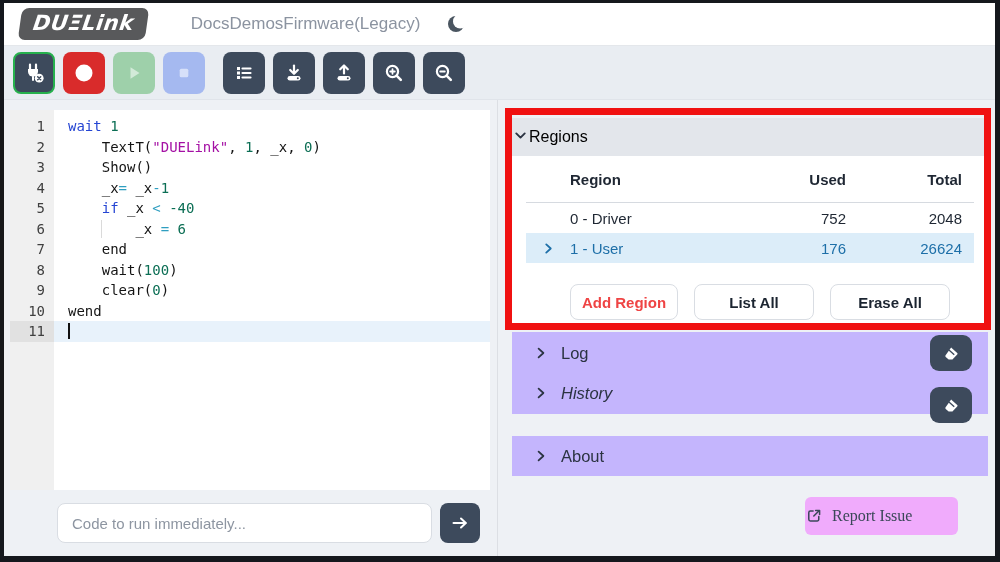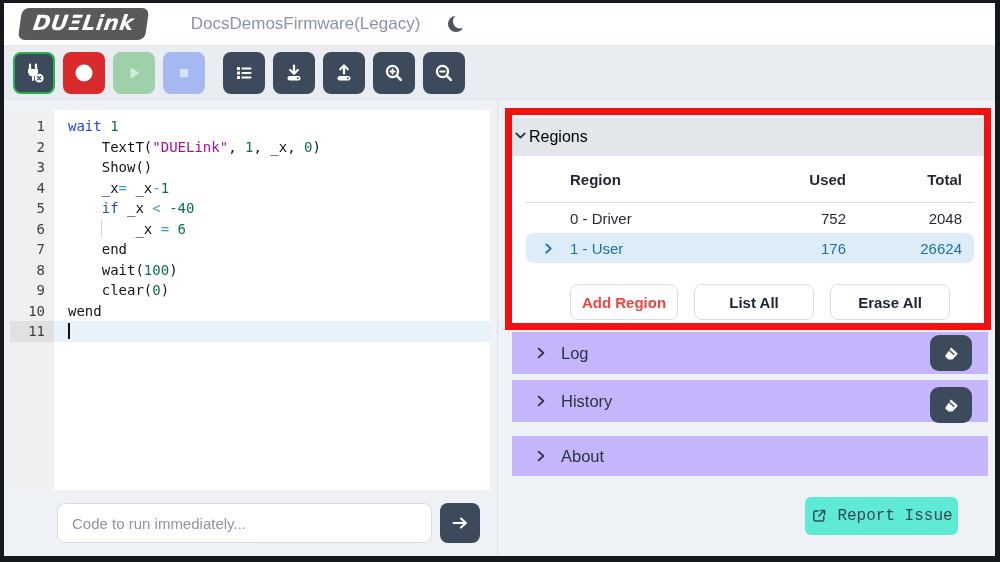--- a/index.html
+++ b/index.html
@@ -67,35 +67,35 @@
   .phead { position:absolute; left:512px; width:476px; background:#c4b5fd; display:flex; align-items:center;
            cursor:pointer; }
   .phead .plabel { color:#2b3342; font-size:16.5px; margin-left:12px; }
   .phead .chev { margin-left:21px; display:flex; }
   .regions-card { position:absolute; left:512px; top:118px; width:476px; height:212px; background:#fff; }
   .regions-head { position:static; width:476px; height:38px; background:#e3e6eb; display:flex; align-items:center; cursor:pointer; }
   .regions-body { padding:0 14px; }
   .rgrid { display:grid; grid-template-columns:44px 1fr 110px 116px; align-items:center; }
   .rhdr { height:47px; border-bottom:1px solid #d6dae0; font-weight:bold; color:#1f2733; font-size:15px; }
   .rrow { height:30px; color:#1f2733; font-size:15px; }
-  .rrow.selected { background:#dcedf9; color:#1d6fa8;border-radius:8px; }
+  .rrow.selected { background:#dcedf9; color:#1d6fa8; }
   .cell-r { text-align:right; padding-right:12px; }
   .rowchev { display:flex; justify-content:center; }
   .rbtns { display:flex; gap:16px; margin:21px 0 0 44px; }
   .rbtn { height:36px; background:#fff; border:1px solid #d9dde3; border-radius:8px; font-size:15px;
           font-weight:bold; color:#1b2430; cursor:pointer; font-family:"Liberation Sans", sans-serif; }
   .rbtn.disabled { color:#ef4444; cursor:default; }
   .rbtn.w1 { width:108px; } .rbtn.w2 { width:120px; }
 
   .eraser-btn { position:absolute; width:42px; height:36px; background:#3d4a5c; border-radius:9px;
                 display:flex; align-items:center; justify-content:center; cursor:pointer; }
 
-  .report-btn { position:absolute; left:805px; top:497px; width:153px; height:38px; background:#5eead4;
-                border:none; border-radius:6px; display:flex; align-items:center; justify-content:center;
-                gap:9px; color:#3b4859; font-size:16px; cursor:pointer; font-family:Liberation Mono, monospace; }
+  .report-btn { position:absolute; left:805px; top:497px; width:153px; height:38px; background:#f0abfc;
+                border:none; border-radius:6px; display:flex; align-items:center; justify-content:flex-start;
+                gap:9px; color:#3b4859; font-size:16px; cursor:pointer; font-family:Liberation Serif, serif; }
 
   
   .annotation { position:absolute; left:505px; top:108px; width:486px; height:222px;
                 border:7px solid #f01111; z-index:50; pointer-events:none; }
 </style>
 </head>
 <body>
 
 <div id="app">
 
@@ -274,21 +274,21 @@
     </span>
     <span class="plabel">Log</span>
   </div>
   <div class="eraser-btn" style="left:930px; top:335px;">
     <svg width="19" height="19" viewBox="0 0 20 20">
       <path d="M9.6 3.8 L16 9.4 Q16.9 10.2 16 11.1 L11 16.4 H7 L3.9 13.6 Q3 12.8 3.8 11.9 Z" fill="#fff"></path>
       <path d="M7.3 6.4 L12.9 11.4" stroke="#3d4a5c" stroke-width="1.4"></path>
     </svg>
   </div>
 
-  <div class="phead" style="top:380px; height:42px;">
+  <div class="phead" style="top:372px; height:42px;font-style:italic;">
     <span class="chev">
       <svg width="16" height="16" viewBox="0 0 20 20">
         <path d="M7 4.5 L13 10 L7 15.5" fill="none" stroke="#2b3342" stroke-width="2.2" stroke-linecap="round" stroke-linejoin="round"></path>
       </svg>
     </span>
     <span class="plabel">History</span>
   </div>
   <div class="eraser-btn" style="left:930px; top:387px;">
     <svg width="19" height="19" viewBox="0 0 20 20">
       <path d="M9.6 3.8 L16 9.4 Q16.9 10.2 16 11.1 L11 16.4 H7 L3.9 13.6 Q3 12.8 3.8 11.9 Z" fill="#fff"></path>

